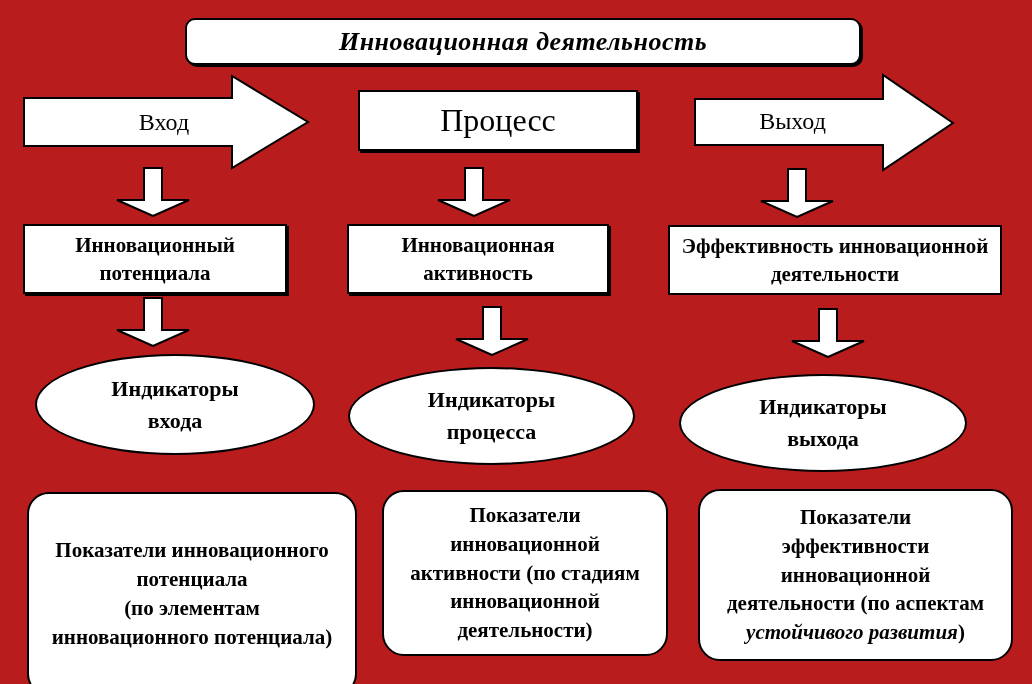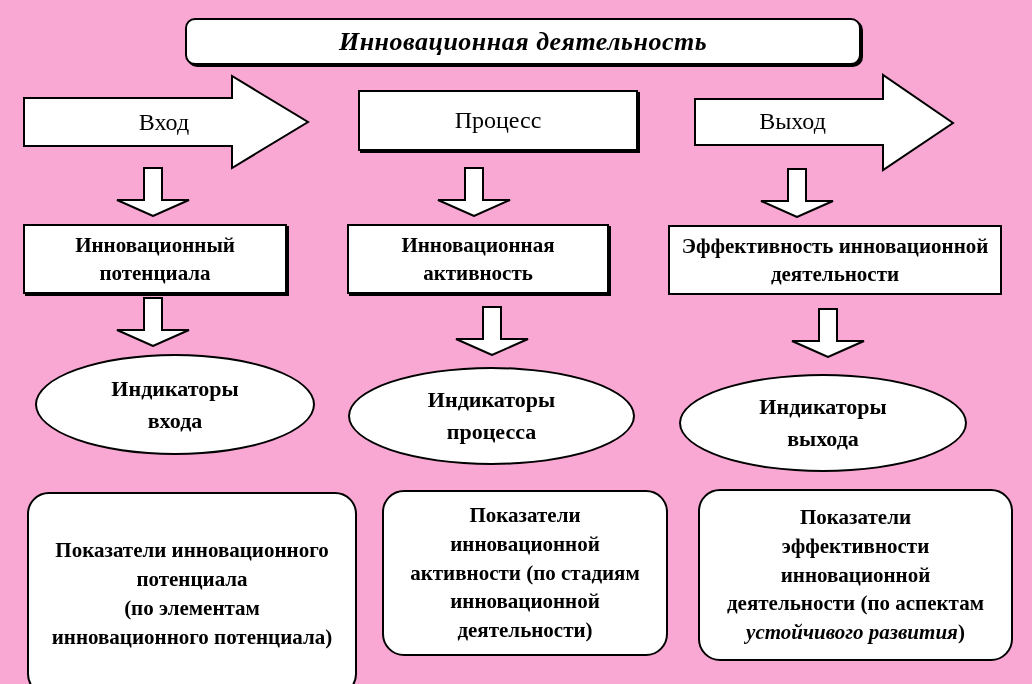--- a/index.html
+++ b/index.html
@@ -1,28 +1,28 @@
 <!DOCTYPE html>
 <html><head>
 <meta charset="utf-8">
 <style>
   html,body{margin:0;padding:0;background:#ffffff;}
   .canvas{
-    position:relative;width:1032px;height:684px;background:#f9a8d4;
+    position:relative;width:1032px;height:684px;background:#b91c1c;
     font-family:"Liberation Serif","DejaVu Serif",serif;color:#000;overflow:hidden;
   }
   .abs{position:absolute;}
   .shape{
     border:2px solid #000;background:#fff;box-sizing:border-box;
     display:flex;flex-direction:column;align-items:center;justify-content:center;
     text-align:center;
   }
   .shadow{box-shadow:2px 2px 0 #000;}
   .title-box{border-radius:10px;font-size:26px;font-weight:bold;font-style:italic;letter-spacing:.5px;}
-  .header-box{font-size:24px;}
+  .header-box{font-size:32px;}
   .node-box{font-size:21px;font-weight:bold;line-height:1.35;}
   .ellipse{border-radius:50%;font-size:22px;font-weight:bold;line-height:1.45;}
   .card{border-radius:22px;font-size:21px;font-weight:bold;line-height:1.38;padding:6px 10px;}
   .arrow-label{
     display:flex;align-items:center;justify-content:center;
     font-size:24px;text-align:center;
   }
   .italic{font-style:italic;}
   svg.outline{display:block;}
   svg.outline polygon{fill:#ffffff;stroke:#000000;stroke-width:2;stroke-linejoin:miter;}

